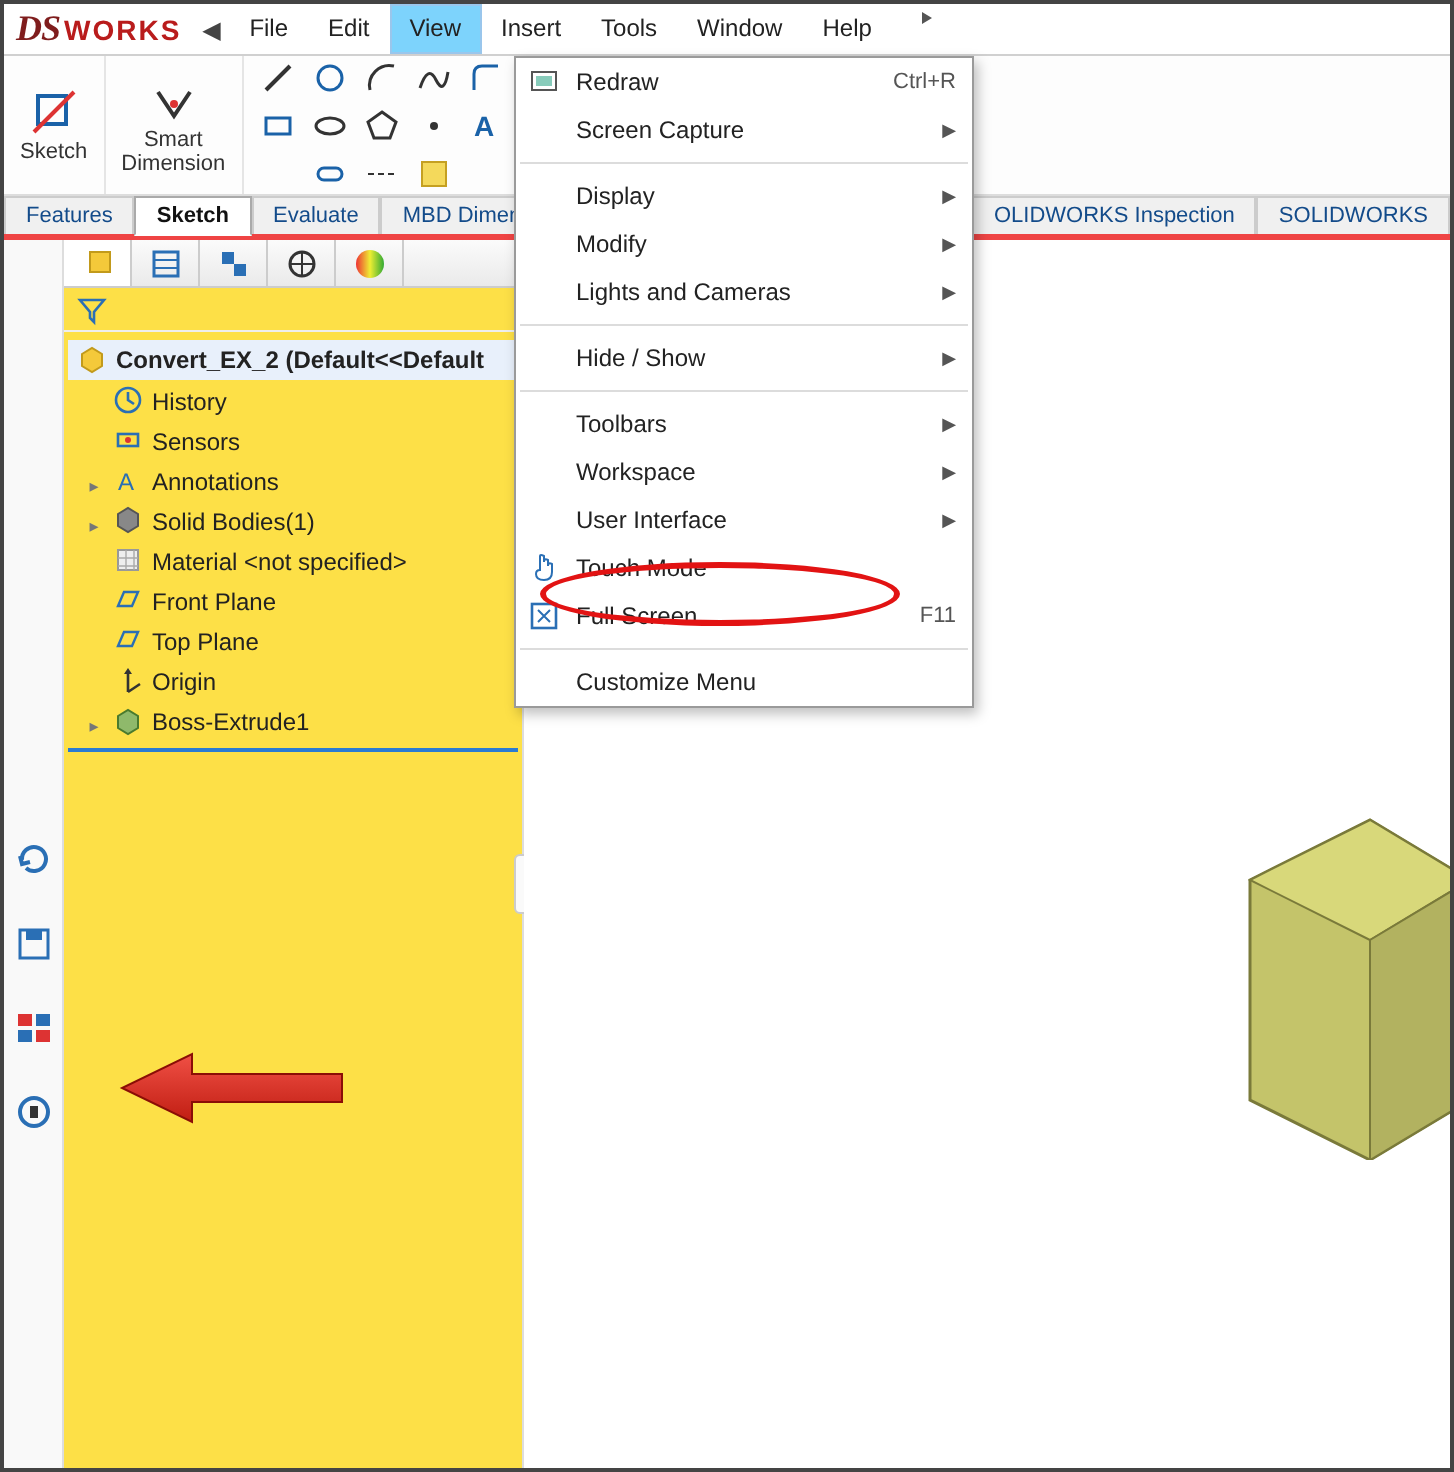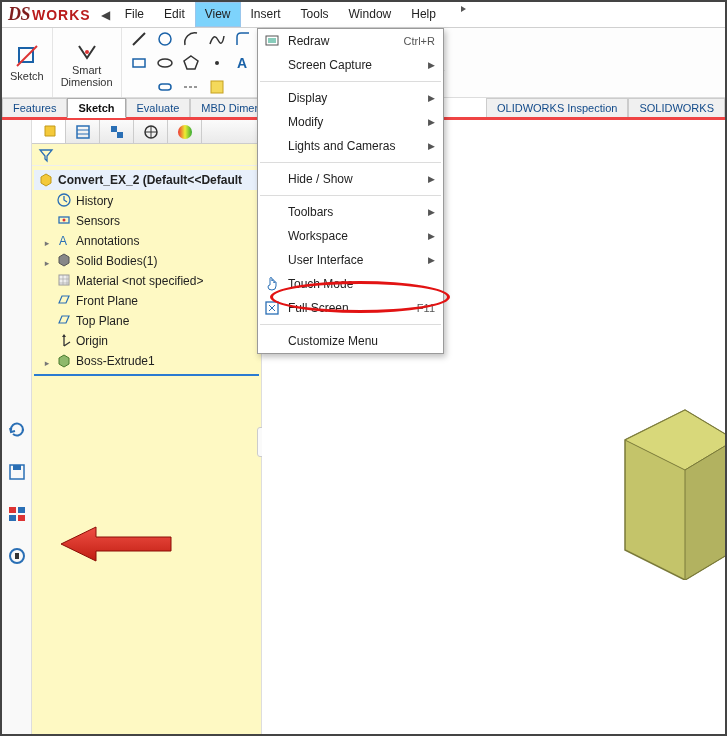--- a/index.html
+++ b/index.html
@@ -33,39 +33,39 @@
   
   .tabbar { height: 22px; background: #fff; display: flex; border-bottom: 3px solid #ef4444; font-size: 11px; }
   .tab { padding: 3px 10px; border: 1px solid #ccc; border-bottom: none; background: #f0f0f0; cursor: pointer; color: #134b8a; }
   .tab.active { background: #fff; border-color: #aaa; border-bottom: 1px solid #fff; margin-bottom: -1px; font-weight: 600; color: #111; }
 
   
   .body { position: relative; height: calc(100% - 26px - 70px - 22px); display: flex; }
   .left-rail { width: 30px; background: #f9f9f9; border-right: 1px solid #ddd; display: flex; flex-direction: column; gap: 22px; align-items: center; padding-top: 300px; }
   .left-rail-btn { width: 20px; height: 20px; cursor: pointer; color: #2a6fb5; }
 
-  .tree-panel { width: 230px; background: #fef9c3; border-right: 1px solid #ddd; position: relative; }
+  .tree-panel { width: 230px; background: #fde047; border-right: 1px solid #ddd; position: relative; }
   .tree-tabs { height: 24px; background: linear-gradient(#fbfbfb,#eaeaea); border-bottom: 1px solid #ccc; display: flex; }
   .tree-tab { width: 34px; display: flex; align-items: center; justify-content: center; border-right: 1px solid #ccc; cursor: pointer; }
   .tree-tab.active { background: #fff; }
   .tree-filter { height: 22px; border-bottom: 1px solid #eee; display: flex; align-items: center; padding-left: 6px; }
   .tree { padding: 4px 2px 0 2px; }
   .tree-root { display: flex; align-items: center; gap: 4px; padding: 2px 4px; background: #e8f0fb; font-weight: 600; white-space: nowrap; overflow: hidden; }
   .tree-node { display: flex; align-items: flex-end; gap: 4px; padding: 2px 2px 2px 8px; white-space: nowrap; }
   .tree-node .caret { width: 10px; color: #777; font-size: 9px; display: inline-block; text-align: center; }
   .tree-node .caret.empty { visibility: hidden; }
   .node-icon { width: 16px; height: 16px; display: inline-block; }
   .tree-divider { border-top: 2px solid #2a7bd1; margin: 4px 0; }
   .splitter-handle { position: absolute; right: -6px; top: 50%; width: 10px; height: 30px; border: 1px solid #ccc; border-radius: 3px; background: #fafafa; }
 
   .canvas { flex: 1; background: #fff; position: relative; overflow: hidden; }
   .solid { position: absolute; right: -10px; top: 280px; width: 130px; height: 180px; }
 
   
-  .menu-dropdown { position: absolute; left: 255px; top: 26px; width: 187px; background: #fff; border: 1px solid #9a9a9a; box-shadow: 2px 3px 6px rgba(0,0,0,0.25); z-index: 50; }
+  .menu-dropdown { position: absolute; left: 255px; top: 26px; width: 230px; background: #fff; border: 1px solid #9a9a9a; box-shadow: 2px 3px 6px rgba(0,0,0,0.25); z-index: 50; }
   .dd-item { display: flex; align-items: center; height: 24px; padding: 0 8px 0 4px; cursor: pointer; position: relative; }
   .dd-item .dd-icon { width: 20px; height: 20px; margin-right: 6px; display: flex; align-items: center; justify-content: center; }
   .dd-label { flex: 1; white-space: nowrap; }
   .dd-shortcut { color: #555; font-size: 11px; }
   .dd-arrow { font-size: 9px; color: #555; }
   .dd-sep { height: 1px; background: #dcdcdc; margin: 4px 2px; }
   .dd-highlight { position: relative; }
 
   .oval { position: absolute; left: 268px; top: 279px; width: 180px; height: 32px; border: 3px solid #e21313; border-radius: 50%; z-index: 60; pointer-events: none; }
 

